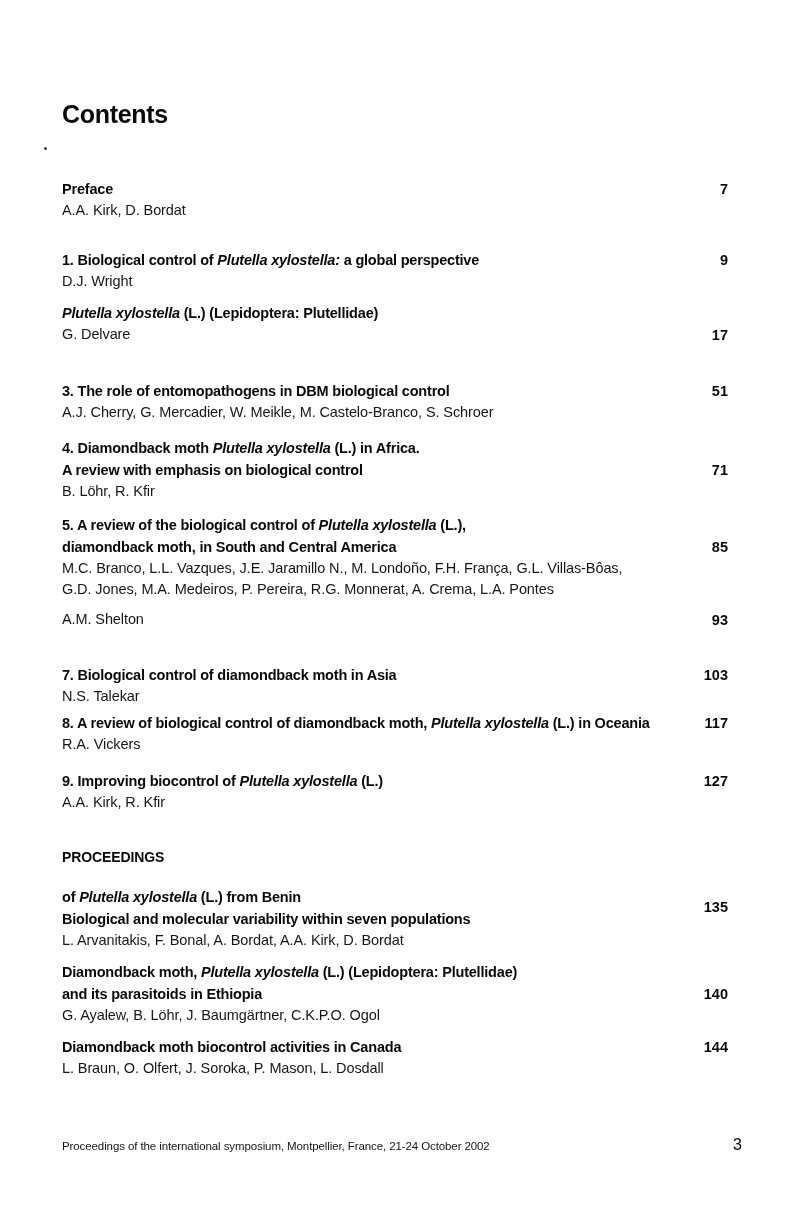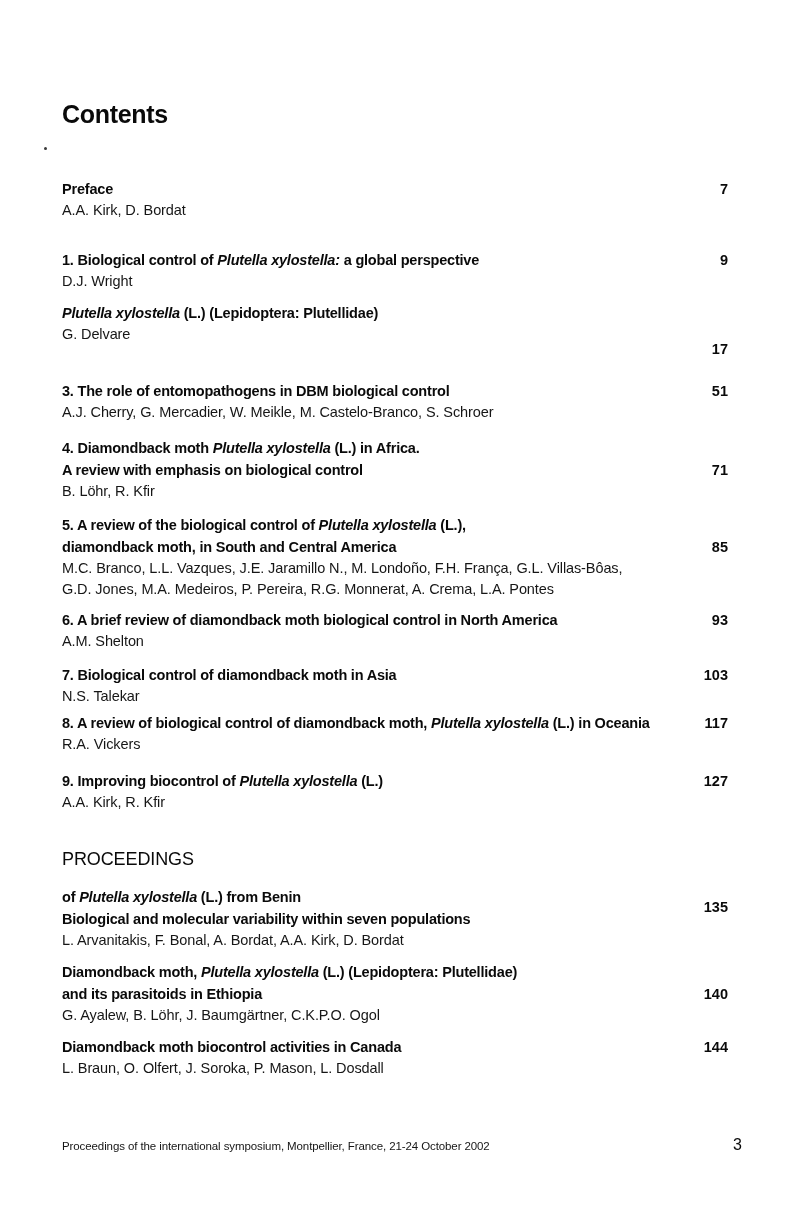--- a/index.html
+++ b/index.html
@@ -73,22 +73,22 @@
     font-size: 14.5px;
     font-weight: 700;
     line-height: 22px;
     color: #0a0a0a;
   }
   .proc-heading {
     position: absolute;
     left: 62px;
     top: 849px;
     margin: 0;
-    font-size: 18px;
-    font-weight: 400;
+    font-size: 14px;
+    font-weight: 700;
     letter-spacing: -0.1px;
     color: #0a0a0a;
   }
   
   .pos-0 { top: 178px; }
   .pos-1 { top: 249px; }
   .pos-2 { top: 302px; }
   .pos-3 { top: 380px; }
   .pos-4 { top: 437px; }
   .pos-5 { top: 514px; }
@@ -138,42 +138,41 @@
           <span class="pnum" style="top: 0px;">7</span>
         </div>
         <div class="entry pos-1">
           <div class="tline"><span>1. Biological control of </span><span class="it">Plutella xylostella:</span><span> a global perspective</span></div>
           <div class="aline">D.J. Wright</div>
           <span class="pnum" style="top: 0px;">9</span>
         </div>
         <div class="entry pos-2">
           <div class="tline"><span class="it">Plutella xylostella</span><span> (L.) (Lepidoptera: Plutellidae)</span></div>
           <div class="aline">G. Delvare</div>
-          <span class="pnum" style="top: 36px;">17</span>
+          <span class="pnum" style="top: 22px;">17</span>
         </div>
         <div class="entry pos-3">
           <div class="tline"><span>3. The role of entomopathogens in DBM biological control</span></div>
           <div class="aline">A.J. Cherry, G. Mercadier, W. Meikle, M. Castelo-Branco, S. Schroer</div>
           <span class="pnum" style="top: 0px; text-align: right;">51</span>
         </div>
         <div class="entry pos-4">
           <div class="tline"><span>4. Diamondback moth </span><span class="it">Plutella xylostella</span><span> (L.) in Africa.</span></div>
           <div class="tline"><span>A review with emphasis on biological control</span></div>
           <div class="aline">B. Löhr, R. Kfir</div>
           <span class="pnum" style="top: 22px;">71</span>
         </div>
         <div class="entry pos-5">
           <div class="tline"><span>5. A review of the biological control of </span><span class="it">Plutella xylostella</span><span> (L.),</span></div>
           <div class="tline"><span>diamondback moth, in South and Central America</span></div>
           <div class="aline">M.C. Branco, L.L. Vazques, J.E. Jaramillo N., M. Londoño, F.H. França, G.L. Villas-Bôas,</div>
           <div class="aline">G.D. Jones, M.A. Medeiros, P. Pereira, R.G. Monnerat, A. Crema, L.A. Pontes</div>
           <span class="pnum" style="top: 22px;">85</span>
         </div>
         <div class="entry pos-6">
-          <div class="tline"><span>6. A brief review of diamondback moth biological control in North America</span></div>
           <div class="aline">A.M. Shelton</div>
           <span class="pnum" style="top: 0px;">93</span>
         </div>
         <div class="entry pos-7">
           <div class="tline"><span>7. Biological control of diamondback moth in Asia</span></div>
           <div class="aline">N.S. Talekar</div>
           <span class="pnum" style="top: 0px;">103</span>
         </div>
         <div class="entry pos-8">
           <div class="tline"><span>8. A review of biological control of diamondback moth, </span><span class="it">Plutella xylostella</span><span> (L.) in Oceania</span></div>

